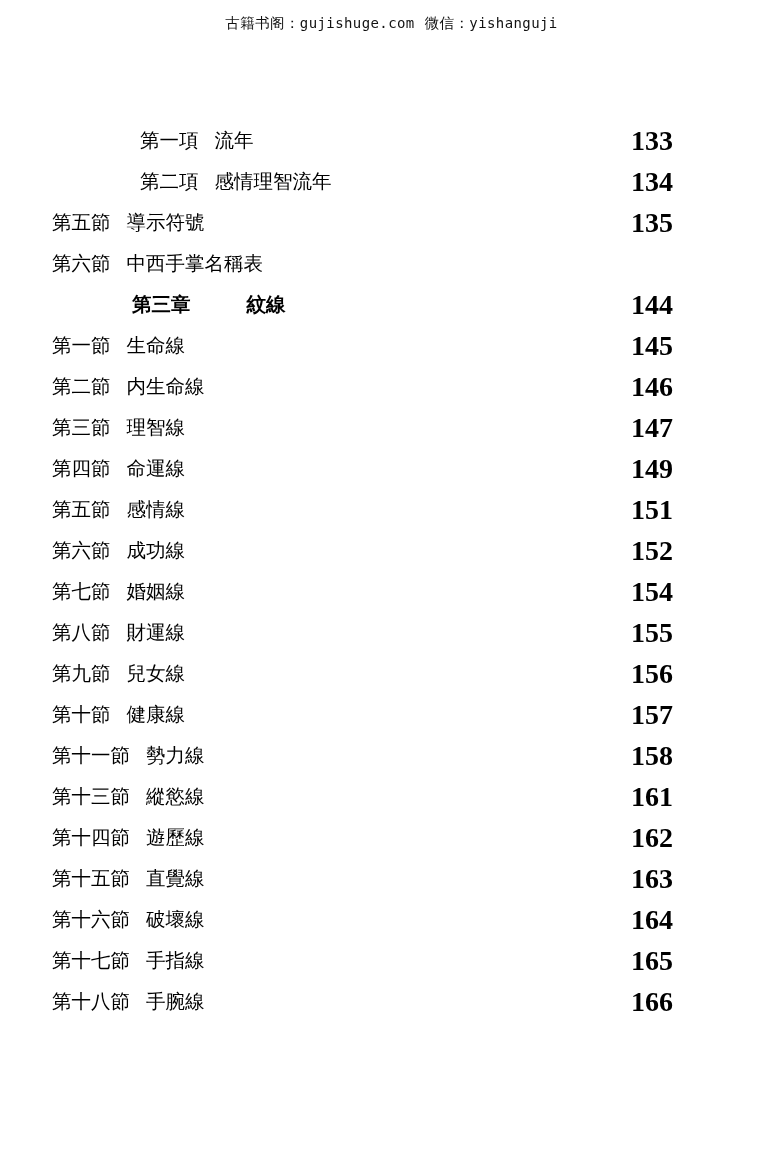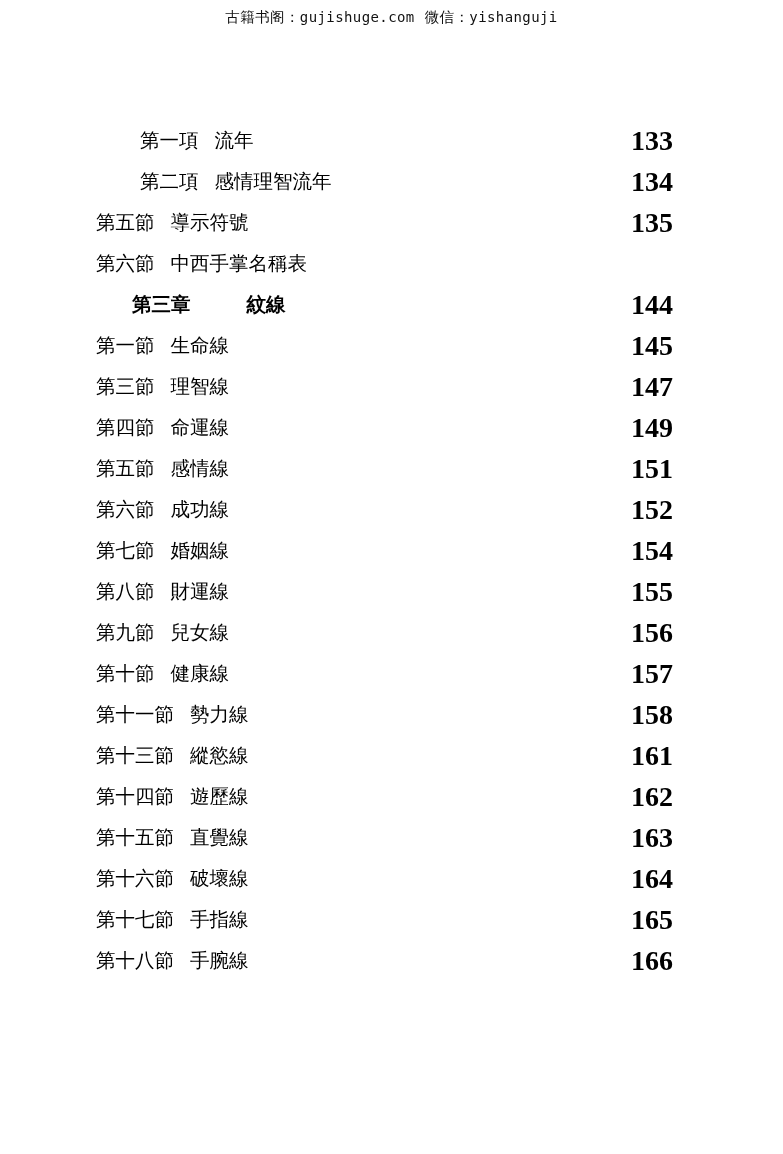--- a/index.html
+++ b/index.html
@@ -12,21 +12,21 @@
     height: 1154px;
     position: relative;
     font-family: "DejaVu Sans", "Liberation Sans", sans-serif;
     color: #000000;
     overflow: hidden;
   }
 
   
   .watermark {
     position: absolute;
-    top: 8px;
+    top: 14px;
     left: 0;
     width: 783px;
     text-align: center;
     font-size: 14.5px;
     letter-spacing: 0.4px;
     color: #111111;
     white-space: nowrap;
   }
   .watermark .mono {
     font-family: "DejaVu Sans Mono", "Liberation Mono", monospace;
@@ -43,21 +43,21 @@
   .toc-row {
     display: flex;
     align-items: flex-end;
     height: 41px;
     font-size: 19.5px;
     line-height: 41px;
     white-space: nowrap;
   }
   
   .lvl-chapter  { padding-left: 92px; }
-  .lvl-section  { padding-left: 52px; margin-left: 44px; }
+  .lvl-section  { padding-left: 52px; }
   .lvl-item     { padding-left: 140px; }
 
   .toc-label {
     font-weight: 400;
   }
   .toc-row.bold .toc-label,
   .toc-row.bold .toc-page {
     font-weight: 700;
     margin-left: 40px;
   }
@@ -136,20 +136,27 @@
       <span class="toc-page">144</span>
     </div>
     <div class="toc-row lvl-section">
       <span class="toc-label">第一節</span>
       <span class="toc-gap"></span>
       <span class="toc-label">生命線</span>
       <span class="toc-leader"></span>
       <span class="toc-page">145</span>
     </div>
     <div class="toc-row lvl-section">
+      <span class="toc-label">第二節</span>
+      <span class="toc-gap"></span>
+      <span class="toc-label">内生命線</span>
+      <span class="toc-leader"></span>
+      <span class="toc-page">146</span>
+    </div>
+    <div class="toc-row lvl-section">
       <span class="toc-label">第三節</span>
       <span class="toc-gap"></span>
       <span class="toc-label">理智線</span>
       <span class="toc-leader"></span>
       <span class="toc-page">147</span>
     </div>
     <div class="toc-row lvl-section">
       <span class="toc-label">第四節</span>
       <span class="toc-gap"></span>
       <span class="toc-label">命運線</span>

